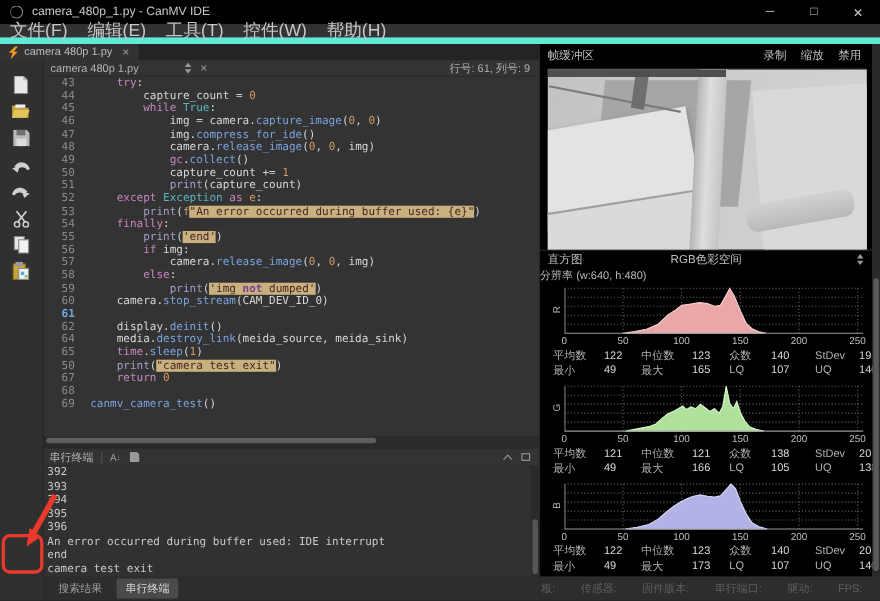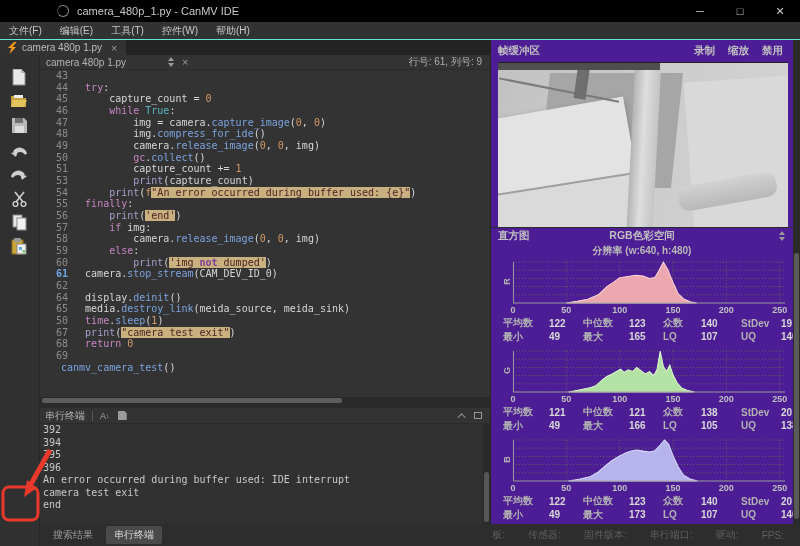--- a/index.html
+++ b/index.html
@@ -2,30 +2,30 @@
 <html><head>
 <meta charset="utf-8">
 <style>
   * { margin:0; padding:0; box-sizing:border-box; }
   html,body { width:800px; height:546px; overflow:hidden; background:#1e1e1e;
               font-family:"Liberation Sans", sans-serif; }
   #app { position:relative; width:800px; height:546px; background:#333; }
 
   
   #titlebar { position:absolute; left:0; top:0; width:800px; height:22px; background:#000;
-              display:flex; align-items:center; color:#c9c9c9; font-size:11px;padding-left:48px; }
+              display:flex; align-items:center; color:#c9c9c9; font-size:11px; }
   #app-icon { width:12px; height:12px; border:1.5px solid #8a8a8a; border-radius:50%;
               margin:0 8px 0 9px; border-left-color:#444; }
   #win-controls { margin-left:auto; display:flex; height:22px; }
   .win-btn { width:40px; height:22px; display:flex; align-items:center; justify-content:center;
              color:#c9c9c9; font-size:11px; }
 
   
   #menubar { position:absolute; left:0; top:22px; width:800px; height:18px; background:#323232;
-             border-bottom:1px solid #5eead4; display:flex; align-items:center; font-size:10px; color:#c7c7c7; }
+             border-bottom:6px solid #5eead4; display:flex; align-items:center; font-size:16px; color:#c7c7c7; }
   .menu-item { padding:0 9px; height:18px; display:flex; align-items:center; }
 
   
   #tabbar { position:absolute; left:0; top:40px; width:490px; height:15px; background:#242424; display:flex; }
   #file-tab { display:flex; align-items:center; gap:5px; background:#323232; padding:0 8px 0 7px;
               font-size:10px; color:#bdbdbd; }
   #tab-close { color:#9a9a9a; font-size:11px; margin-left:4px; }
 
   
   #docheader { position:absolute; left:40px; top:55px; width:450px; height:15px; background:#333;
@@ -40,24 +40,24 @@
 
   
   #sidebar { position:absolute; left:0; top:55px; width:40px; height:491px; background:#303030;
              border-right:1px solid #262626; }
   .sb-icon { position:absolute; left:8px; width:22px; height:20px; display:flex; align-items:center; justify-content:center; }
   #connect-button { position:absolute; left:6px; top:489px; width:28px; height:28px; }
 
   
   #code { position:absolute; left:40px; top:70px; width:450px; height:327px; background:#333;
           font-family:"DejaVu Sans Mono", monospace; font-size:10px; overflow:hidden; }
-  .code-line { height:11.68px; line-height:11.68px; white-space:pre; display:flex;flex-direction:column; }
+  .code-line { height:11.68px; line-height:11.68px; white-space:pre; display:flex; }
   .lineno { width:28px; text-align:right; color:#8c8c8c; margin-right:14px; flex:none; }
   .lineno.current { color:#6fa8e0; font-weight:bold; }
-  .code-text { white-space:pre;margin-left:21px; }
+  .code-text { white-space:pre; }
   .sy-t { color:#d6d6d6; } .sy-k { color:#c586c0; } .sy-b { color:#56b6c2; }
   .sy-f { color:#7ba3dc; } .sy-p { color:#a79dc8; } .sy-n { color:#d19a66; }
   .sy-s { background:#c9b17f; color:#4a2424; } .sy-sk { background:#c9b17f; color:#7d3f96; font-weight:bold; }
 
   #hscroll { position:absolute; left:40px; top:397px; width:450px; height:7px; background:#2a2a2a; }
   #hscroll .thumb { position:absolute; left:2px; top:1px; width:300px; height:5px; background:#5e5e5e; border-radius:3px; }
   #splitter { position:absolute; left:40px; top:404px; width:450px; height:4px; background:#2a2a2a; }
 
   
   #termheader { position:absolute; left:40px; top:408px; width:450px; height:16px; background:#333;
@@ -78,32 +78,32 @@
 
   
   #bottombar { position:absolute; left:40px; top:524px; width:760px; height:22px; background:#2d2d2d;
                display:flex; align-items:center; font-size:10px; }
   .bottom-tab { padding:2px 8px; margin-left:5px; color:#9d9d9d; border-radius:2px; }
   .bottom-tab.active { background:#4a4a4a; color:#dcdcdc; }
   #statusfields { position:absolute; right:16px; top:0; height:22px; width:292px;
                   display:flex; align-items:center; justify-content:space-between; color:#5f5f5f; }
 
   
-  #rightpanel { position:absolute; left:490px; top:40px; width:303px; height:484px; background:#4c1d95;
-                border-left:1px solid #252525;font-weight:bold; }
+  #rightpanel { position:absolute; left:490px; top:40px; width:303px; height:484px; background:#000000;
+                border-left:1px solid #252525; }
   #fb-header { height:22px; display:flex; align-items:center; font-size:10.5px; color:#c0c0c0; padding:0 10px 0 7px; }
   #fb-buttons { margin-left:auto; display:flex; gap:13px; }
   #fb-image { position:relative; margin-left:7px; width:290px; height:165px; overflow:hidden;
               background:linear-gradient(105deg,#c2c2c2 0%,#cbcbcb 45%,#d4d4d4 100%); border-top:1px solid #222; }
   .cam { position:absolute; }
   #hist-header { height:17px; display:flex; align-items:center; font-size:10.5px; color:#c0c0c0;
                  padding:0 8px 0 7px; border-top:1px solid #2b2b2b; }
   #hist-dropdown { position:absolute; left:50%; transform:translateX(-50%); color:#c0c0c0; }
   #hist-header .updown { margin-left:auto; }
-  #resolution { height:13px; text-align:center; font-size:10px; color:#b8b8b8; }
+  #resolution { height:13px; font-size:10px; color:#b8b8b8; }
 
   .hist-block { height:89px; padding-top:1px; }
   .hist-chart-row { display:flex; align-items:stretch; height:47px; padding-left:8px; }
   .hist-ylabel { width:14px; display:flex; align-items:center; justify-content:center;
                  color:#b0b0b0; font-size:9px; transform:rotate(-90deg); }
   .hist-svg { width:272px; height:47px; }
   .hist-ticks { position:relative; height:11px; margin-left:22px; font-size:9px; color:#c0c0c0; }
   .hist-tick { position:absolute; top:0; transform:translateX(-50%); }
   .hist-stats { display:grid; grid-template-columns:46px 34px 46px 34px 38px 40px 40px 20px;
                 padding-left:12px; font-size:10px; height:13.5px; align-items:center; }
@@ -232,20 +232,21 @@
       <div id="code-lines">
         <div class="code-line"><span class="lineno">43</span><span class="code-text"><span class="sy-t">    </span><span class="sy-k">try</span><span class="sy-t">:</span></span></div>
         <div class="code-line"><span class="lineno">44</span><span class="code-text"><span class="sy-t">        capture_count = </span><span class="sy-n">0</span></span></div>
         <div class="code-line"><span class="lineno">45</span><span class="code-text"><span class="sy-t">        </span><span class="sy-k">while</span><span class="sy-t"> </span><span class="sy-b">True</span><span class="sy-t">:</span></span></div>
         <div class="code-line"><span class="lineno">46</span><span class="code-text"><span class="sy-t">            img = camera.</span><span class="sy-f">capture_image</span><span class="sy-t">(</span><span class="sy-n">0</span><span class="sy-t">, </span><span class="sy-n">0</span><span class="sy-t">)</span></span></div>
         <div class="code-line"><span class="lineno">47</span><span class="code-text"><span class="sy-t">            img.</span><span class="sy-f">compress_for_ide</span><span class="sy-t">()</span></span></div>
         <div class="code-line"><span class="lineno">48</span><span class="code-text"><span class="sy-t">            camera.</span><span class="sy-f">release_image</span><span class="sy-t">(</span><span class="sy-n">0</span><span class="sy-t">, </span><span class="sy-n">0</span><span class="sy-t">, img)</span></span></div>
         <div class="code-line"><span class="lineno">49</span><span class="code-text"><span class="sy-t">            </span><span class="sy-k">gc</span><span class="sy-t">.</span><span class="sy-f">collect</span><span class="sy-t">()</span></span></div>
         <div class="code-line"><span class="lineno">50</span><span class="code-text"><span class="sy-t">            capture_count += </span><span class="sy-n">1</span></span></div>
         <div class="code-line"><span class="lineno">51</span><span class="code-text"><span class="sy-t">            </span><span class="sy-p">print</span><span class="sy-t">(capture_count)</span></span></div>
+        <div class="code-line"><span class="lineno">52</span><span class="code-text"><span class="sy-t">    </span><span class="sy-k">except</span><span class="sy-t"> </span><span class="sy-b">Exception</span><span class="sy-t"> </span><span class="sy-k">as</span><span class="sy-t"> </span><span class="sy-n">e</span><span class="sy-t">:</span></span></div>
         <div class="code-line"><span class="lineno">53</span><span class="code-text"><span class="sy-t">        </span><span class="sy-p">print</span><span class="sy-t">(</span><span class="sy-n">f</span><span class="sy-s">"An error occurred during buffer used: {e}"</span><span class="sy-t">)</span></span></div>
         <div class="code-line"><span class="lineno">54</span><span class="code-text"><span class="sy-t">    </span><span class="sy-k">finally</span><span class="sy-t">:</span></span></div>
         <div class="code-line"><span class="lineno">55</span><span class="code-text"><span class="sy-t">        </span><span class="sy-p">print</span><span class="sy-t">(</span><span class="sy-s">'end'</span><span class="sy-t">)</span></span></div>
         <div class="code-line"><span class="lineno">56</span><span class="code-text"><span class="sy-t">        </span><span class="sy-k">if</span><span class="sy-t"> img:</span></span></div>
         <div class="code-line"><span class="lineno">57</span><span class="code-text"><span class="sy-t">            camera.</span><span class="sy-f">release_image</span><span class="sy-t">(</span><span class="sy-n">0</span><span class="sy-t">, </span><span class="sy-n">0</span><span class="sy-t">, img)</span></span></div>
         <div class="code-line"><span class="lineno">58</span><span class="code-text"><span class="sy-t">        </span><span class="sy-k">else</span><span class="sy-t">:</span></span></div>
         <div class="code-line"><span class="lineno">59</span><span class="code-text"><span class="sy-t">            </span><span class="sy-p">print</span><span class="sy-t">(</span><span class="sy-s">'img </span><span class="sy-sk">not</span><span class="sy-s"> dumped'</span><span class="sy-t">)</span></span></div>
         <div class="code-line"><span class="lineno">60</span><span class="code-text"><span class="sy-t">    camera.</span><span class="sy-f">stop_stream</span><span class="sy-t">(CAM_DEV_ID_0)</span></span></div>
         <div class="code-line"><span class="lineno current">61</span><span class="code-text"></span></div>
         <div class="code-line"><span class="lineno">62</span><span class="code-text"><span class="sy-t">    display.</span><span class="sy-f">deinit</span><span class="sy-t">()</span></span></div>
@@ -269,26 +270,27 @@
     <span class="th-icon">
         <span class="floppy"></span>
       </span>
     <span id="term-right">
       <span class="chev-up"></span>
       <span class="popout"></span>
     </span>
   </div>
   <div id="terminal">
       <div class="term-line">392</div>
+      <div class="term-line">393</div>
       <div class="term-line">394</div>
       <div class="term-line">395</div>
       <div class="term-line">396</div>
       <div class="term-line">An error occurred during buffer used: IDE interrupt</div>
+      <div class="term-line">end</div>
       <div class="term-line">camera test exit</div>
-      <div class="term-line">end</div>
     </div>
   <div id="termscroll">
       <div class="thumb"></div>
     </div>
 
   <div id="bottombar">
     <span id="bottom-tabs" style="display:flex">
         <span class="bottom-tab">搜索结果</span>
         <span class="bottom-tab active">串行终端</span>
       </span>

